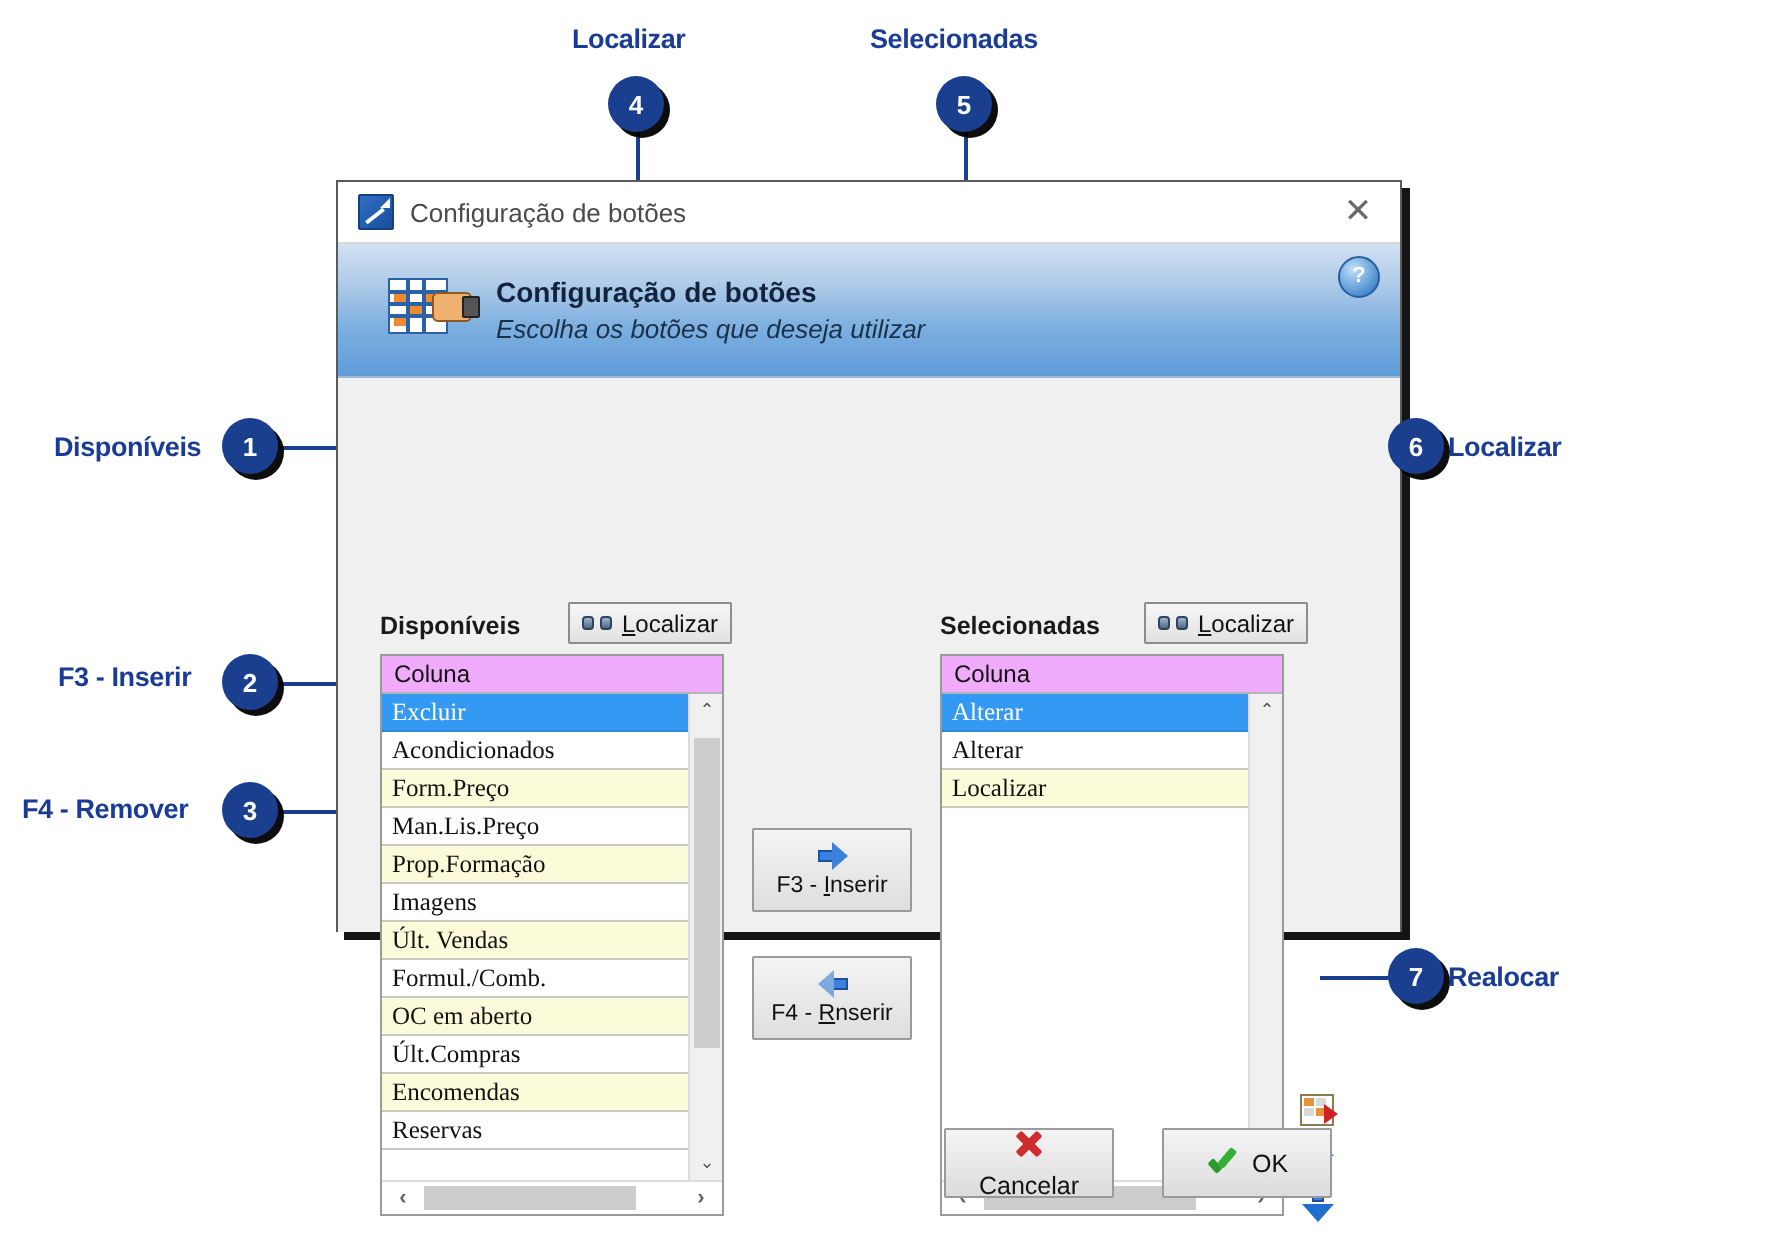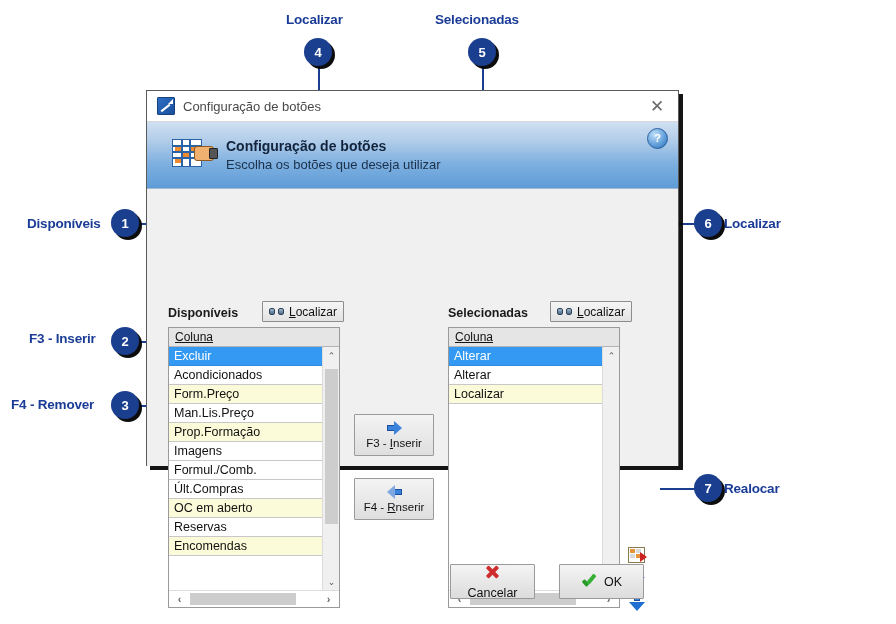--- a/index.html
+++ b/index.html
@@ -23,21 +23,21 @@
     white-space:nowrap;z-index:40;letter-spacing:-0.2px;
   }
   .leader{
     position:absolute;background:#1b3f8f;z-index:20;
   }
   .leader.v{width:2px;}
   .leader.h{height:2px;}
 
   
   #dialog{
-    position:absolute;left:146px;top:90px;width:533px;height:376px;
+    position:absolute;left:168px;top:90px;width:533px;height:376px;
     background:#f0f0f0;
     border:1px solid #5a5a5a;
     box-shadow:4px 4px 0 rgba(0,0,0,0.92);
     z-index:30;
     box-sizing:border-box;
   }
   .titlebar{
     height:30px;background:#ffffff;position:relative;
     border-bottom:1px solid #d8d8d8;
     display:flex;align-items:center;
@@ -86,21 +86,21 @@
   .hand-ic{
     position:absolute;right:-2px;top:8px;width:18px;height:13px;
     background:#f0b070;border:1.5px solid #8a5a22;border-radius:3px;
   }
   .hand-ic::after{
     content:"";position:absolute;right:-5px;top:1px;width:7px;height:9px;
     background:#555;border:1px solid #222;border-radius:1px;
   }
   .banner-txt{display:flex;flex-direction:column;gap:3px;}
   .banner-title{font-size:14px;font-weight:bold;color:#12233b;}
-  .banner-sub{font-size:13px;color:#1b3049;}
+  .banner-sub{font-size:13px;color:#1b3049;font-style:italic;}
   .help-btn{
     position:absolute;right:10px;top:6px;width:19px;height:19px;border-radius:50%;
     background:radial-gradient(circle at 35% 30%,#bfe0fb,#4d8fd0 70%,#2a5f9e);
     border:1px solid #2a5f9e;color:#ffffff;font-size:11px;font-weight:bold;
     line-height:18px;text-align:center;cursor:pointer;
   }
 
   .dlg-body{position:relative;height:calc(100% - 97px);background:#f0f0f0;}
 
   
@@ -123,26 +123,25 @@
   }
   .binoc::before{left:0;}
   .binoc::after{right:0;}
   .loc-btn .ul{text-decoration:underline;}
 
   .listbox{
     position:absolute;background:#ffffff;
     border:1px solid #9a9a9a;box-sizing:border-box;overflow:hidden;
   }
   .list-head{
-    height:19px;background:#e5e5e5;border-bottom:1px solid #b4b4b4;
+    height:19px;background:#f0abfc;border-bottom:1px solid #b4b4b4;
     font-size:12px;color:#111;display:flex;align-items:center;padding-left:6px;
     box-sizing:border-box;
-    text-decoration:underline;
-  }
-  .rows{position:absolute;left:0;top:19px;right:17px;bottom:17px;overflow:hidden;}
+  }
+  .rows{position:absolute;left:0;top:19px;right:17px;bottom:17px;overflow:hidden;font-family:Liberation Serif, serif;}
   .row{
     height:19px;box-sizing:border-box;border-bottom:1px solid #c8c8c8;
     font-size:12.5px;color:#111;display:flex;align-items:center;padding-left:5px;
     background:#ffffff;
   }
   .row.alt{background:#fcfbd9;}
   .row.sel{background:#3399f3;color:#ffffff;border-bottom:1px solid #2f8ae0;}
 
   
   .vsb{
@@ -333,25 +332,26 @@
 
     <div class="listbox" style="left:21px;top:138px;width:172px;height:281px;">
       <div class="list-head">Coluna</div>
       <div class="rows">
         <div class="row sel">Excluir</div>
         <div class="row">Acondicionados</div>
         <div class="row alt">Form.Preço</div>
         <div class="row">Man.Lis.Preço</div>
         <div class="row alt">Prop.Formação</div>
         <div class="row">Imagens</div>
+        <div class="row alt">Últ. Vendas</div>
         <div class="row">Formul./Comb.</div>
+        <div class="row alt">OC em aberto</div>
         <div class="row">Últ.Compras</div>
-        <div class="row alt">OC em aberto</div>
+        <div class="row alt">Encomendas</div>
         <div class="row">Reservas</div>
-        <div class="row alt">Encomendas</div>
       </div>
       <div class="vsb">
         <div class="sb-arrow">⌃</div>
         <div class="vthumb" style="top:22px;height:155px;"></div>
         <div class="sb-arrow bottom">⌄</div>
       </div>
       <div class="hsb">
         <div class="hsb-arrow l">‹</div>
         <div class="hthumb" style="left:21px;width:106px;"></div>
         <div class="hsb-arrow r">›</div>

